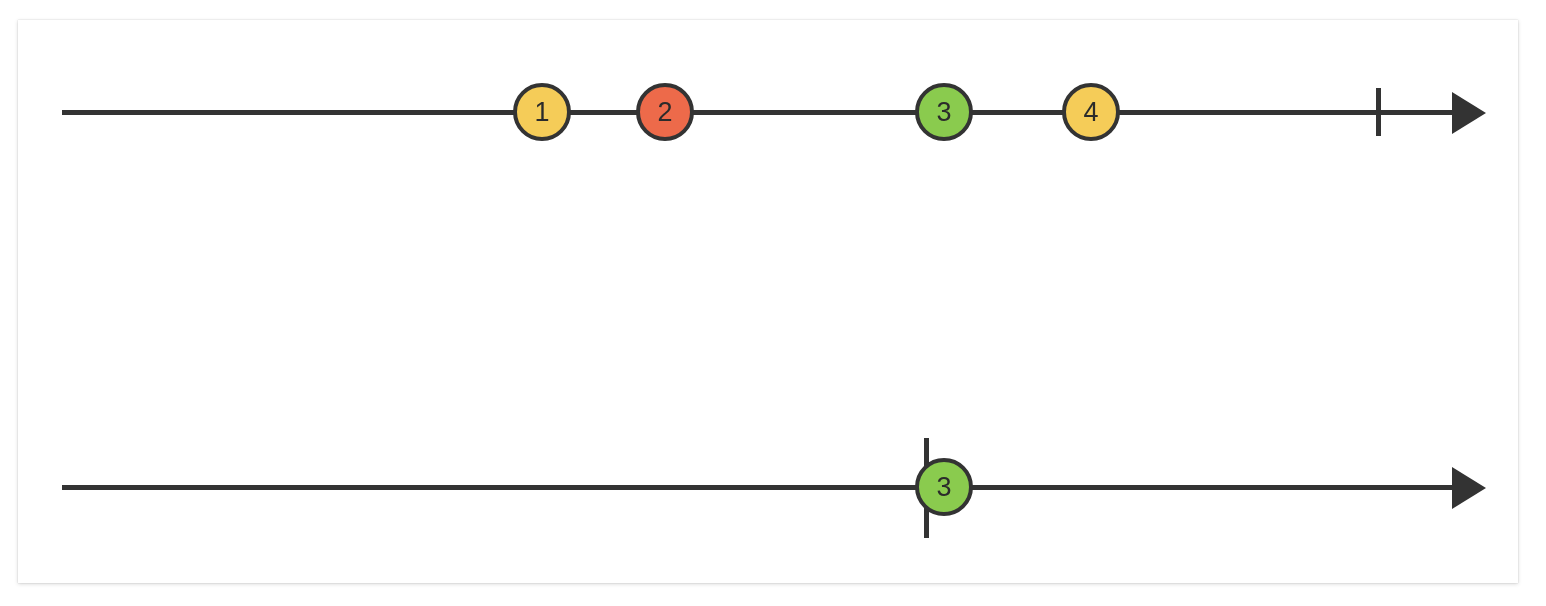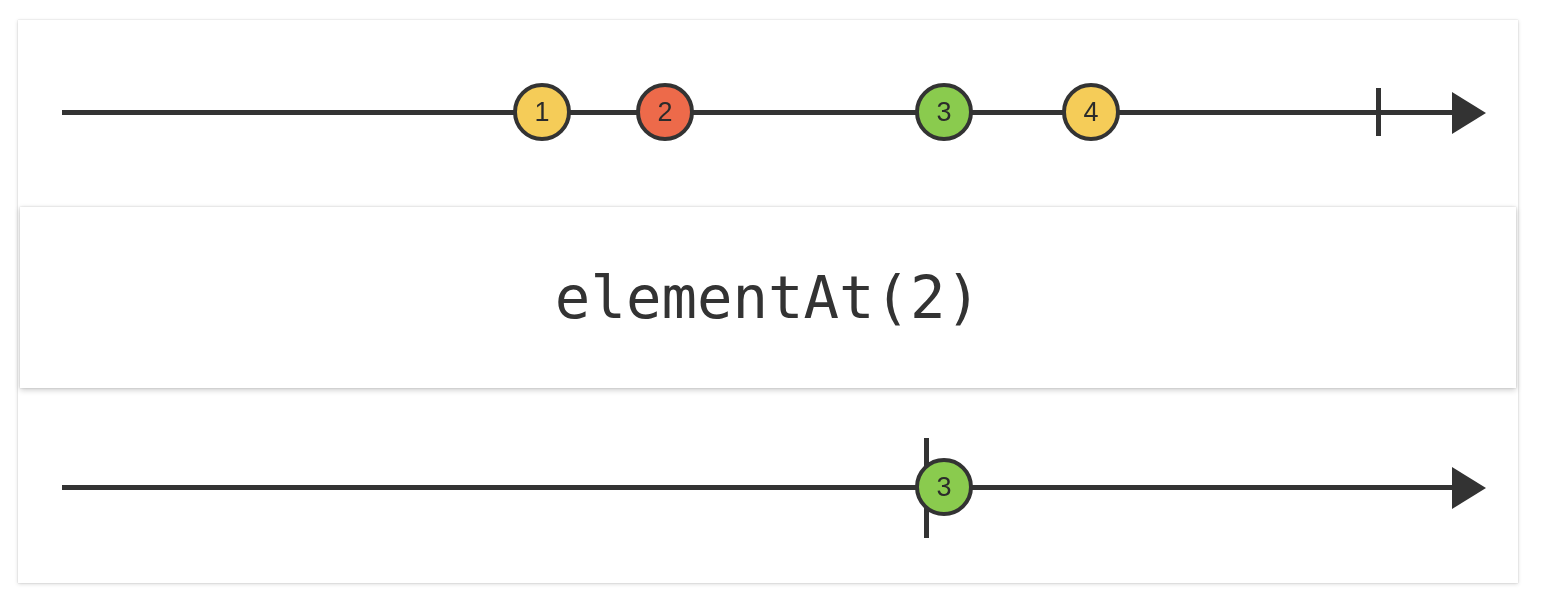--- a/index.html
+++ b/index.html
@@ -147,23 +147,20 @@
 
       <div class="marble" style="left:897px; background:#8ACB4E;">
         <span>3</span>
       </div>
 
       <div class="marble" style="left:1044px; background:#F5CC58;">
         <span>4</span>
       </div>
     </div>
 
-    <div class="operator-panel">
-      <div class="operator-label">elementAt(2)</div>
-    </div>
 
     <div class="timeline output">
       <div class="axis-line"></div>
       <div class="axis-arrow"></div>
       <div class="complete-tick tick-output"></div>
 
       <div class="marble" style="left:897px; background:#8ACB4E;">
         <span>3</span>
       </div>
     </div>

